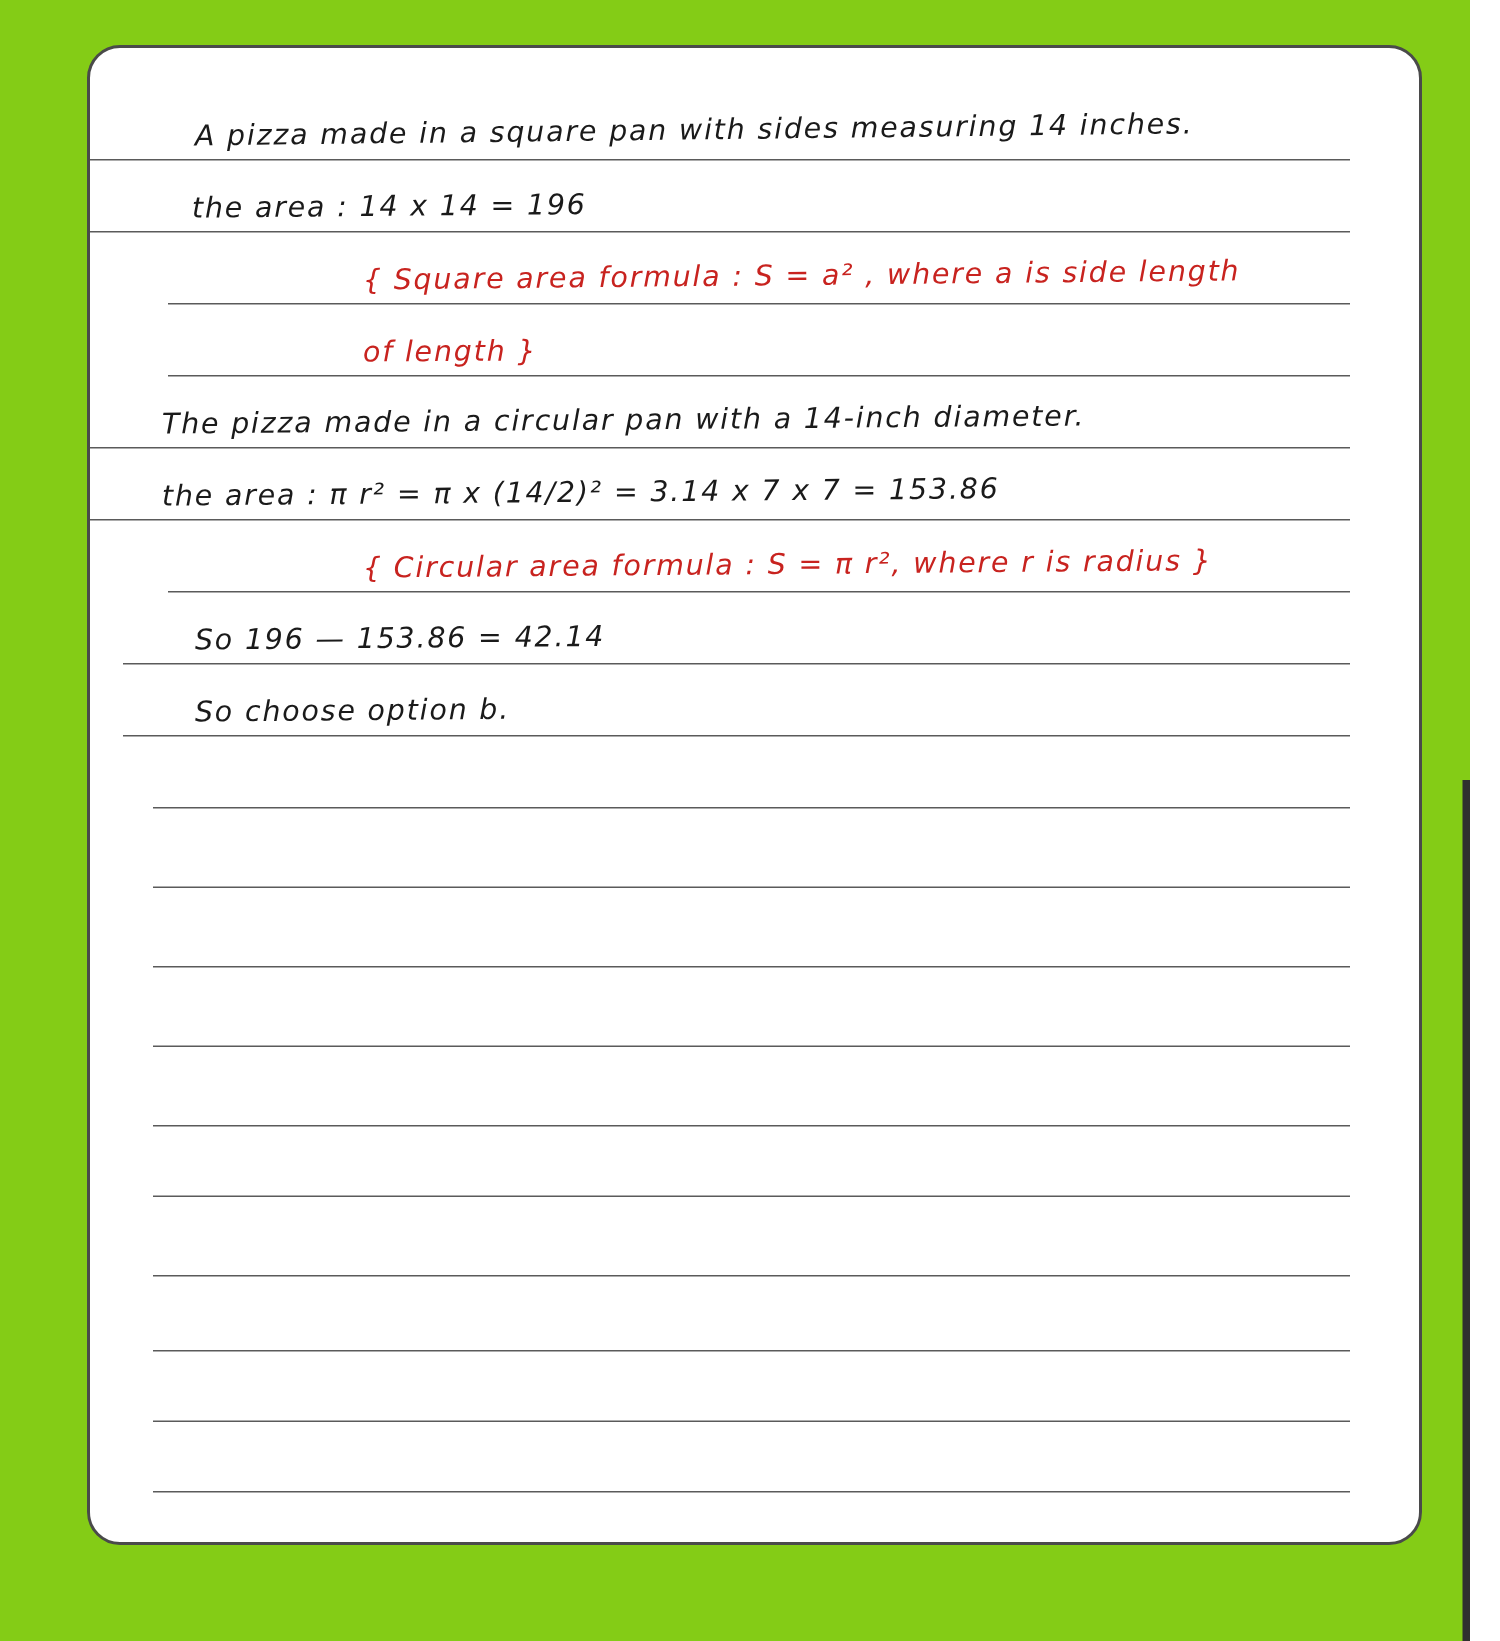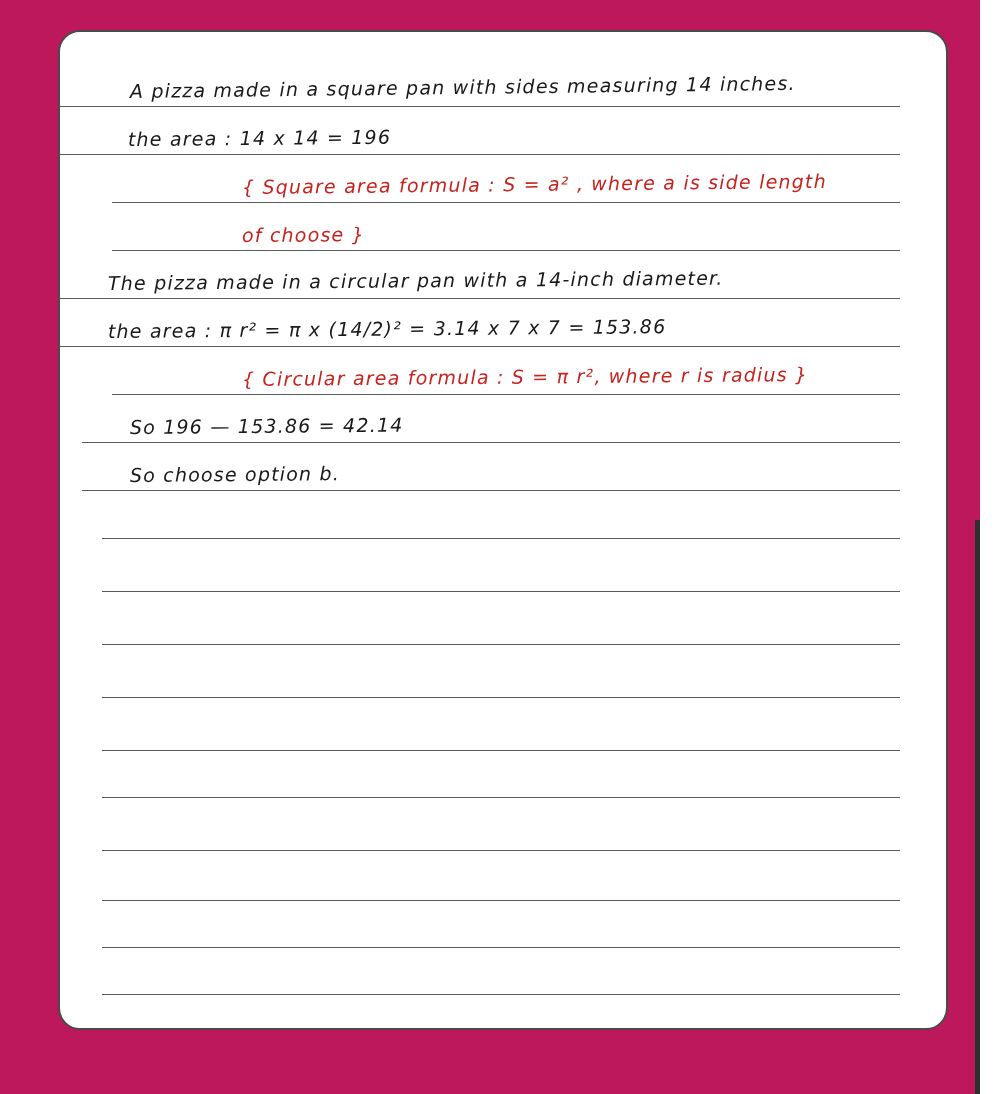--- a/index.html
+++ b/index.html
@@ -10,21 +10,21 @@
   body {
     width: 1000px;
     height: 1094px;
     font-family: "DejaVu Sans", sans-serif;
     overflow: hidden;
   }
   #page {
     position: relative;
     width: 980px;
     height: 1094px;
-    background: #be185d;
+    background: #84cc16;
   }
   
   #sheet {
     position: absolute;
     left: 58px;
     top: 30px;
     width: 890px;
     height: 1000px;
     border: 2px solid #4a4a4a;
     border-radius: 22px;
@@ -96,21 +96,21 @@
 
     <div class="hw" style="left:68px; top:98px; font-size:19px; transform:rotate(-0.5deg);">
       <span>the area :      14 x 14  =  196</span>
     </div>
 
     <div class="hw red" style="left:182px; top:146px; font-size:19px; transform:rotate(-0.6deg);">
       <span>{ Square area formula :  S = a² , where a is  side length</span>
     </div>
 
     <div class="hw red" style="left:182px; top:194px; font-size:19px; transform:rotate(-0.4deg);">
-      <span>of  choose }</span>
+      <span>of  length }</span>
     </div>
 
     <div class="hw" style="left:48px; top:242px; font-size:19px; transform:rotate(-0.5deg);">
       <span>The pizza made in a circular pan with    a   14-inch diameter.</span>
     </div>
 
     <div class="hw" style="left:48px; top:290px; font-size:19px; transform:rotate(-0.5deg);">
       <span>the  area :     π r² = π x (14/2)²  =   3.14 x 7 x 7  =  153.86</span>
     </div>
 

